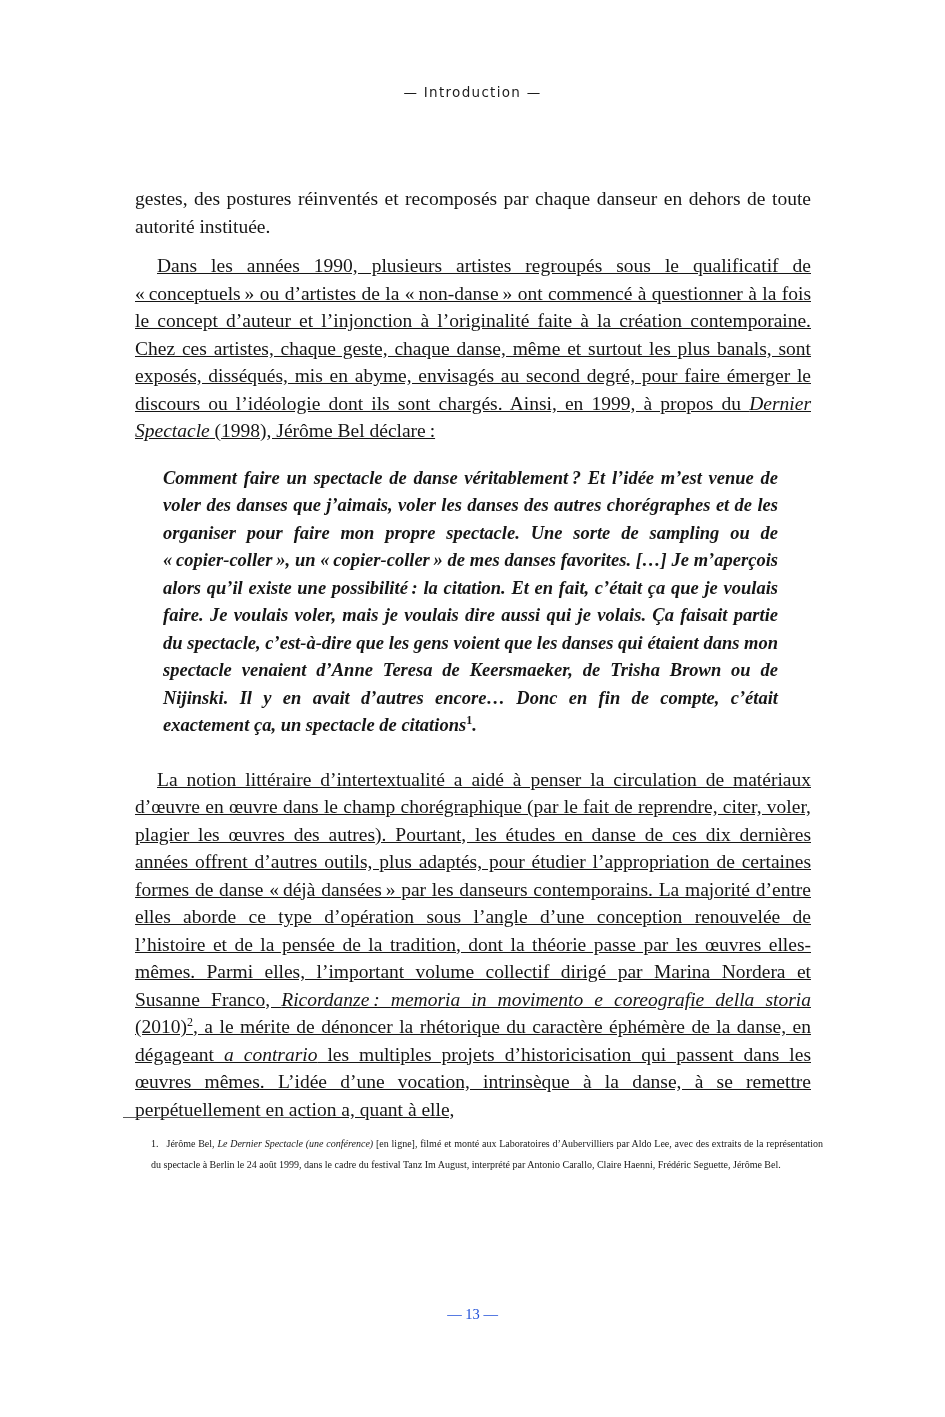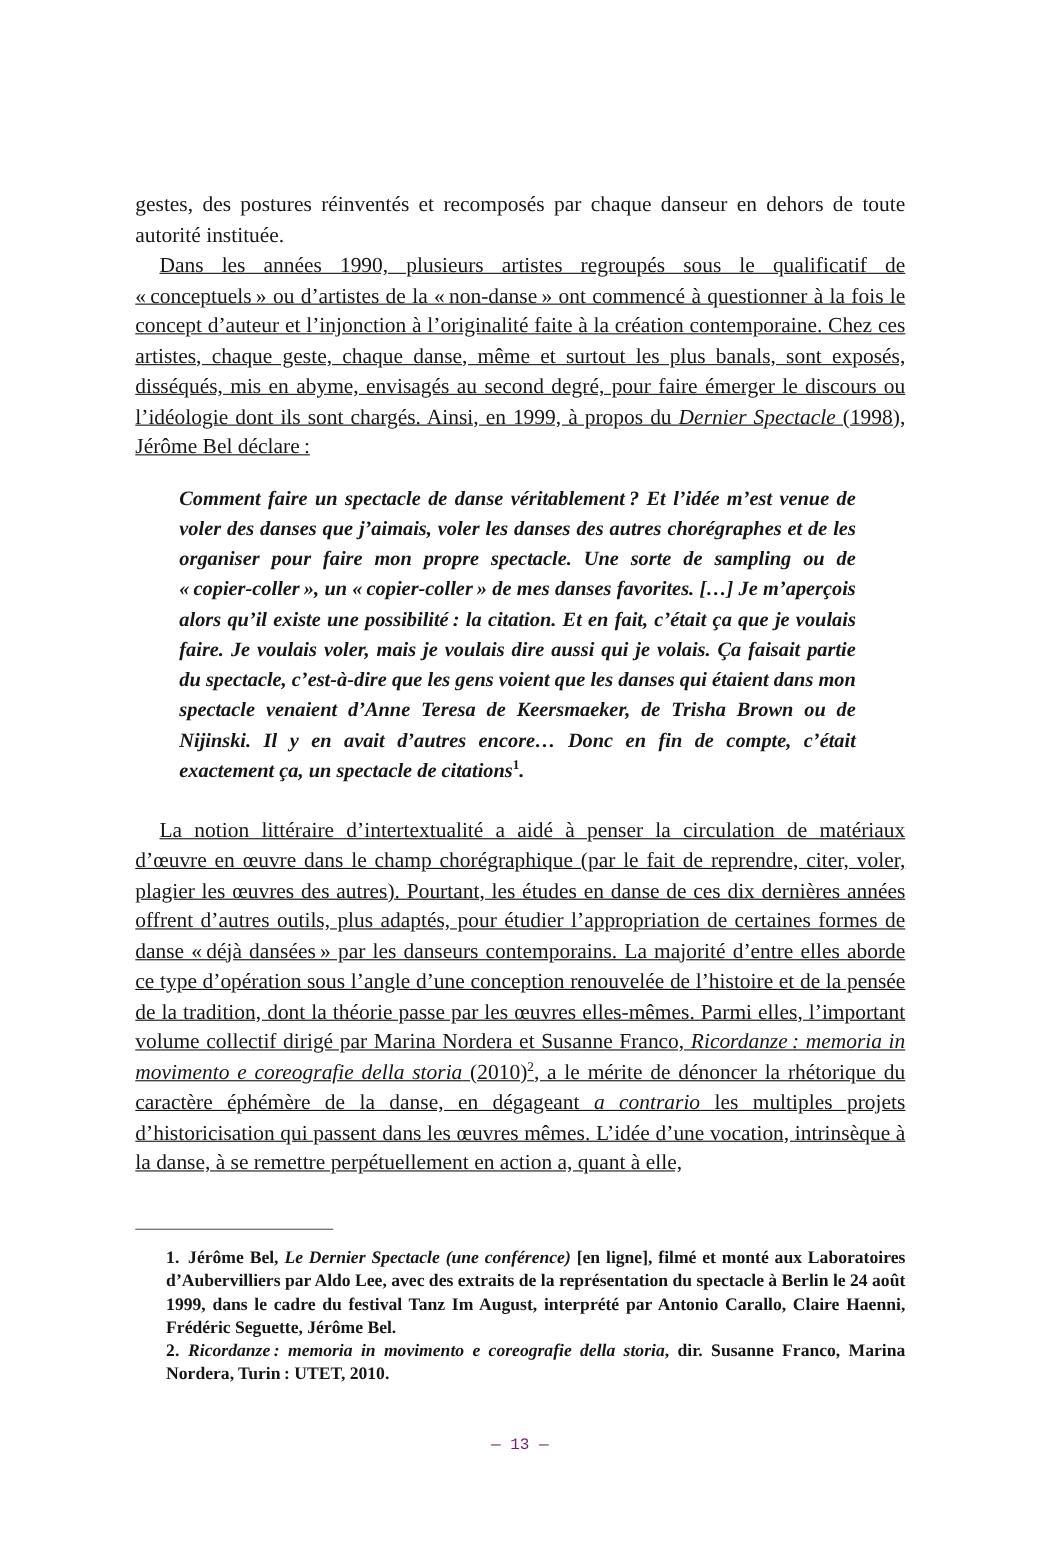--- a/index.html
+++ b/index.html
@@ -24,21 +24,21 @@
   }
   .text-block {
     position: absolute;
     top: 173px; left: 123px; width: 700px;
     font-size: 19.5px;
     line-height: 27.5px;
     text-align: justify;
     hyphens: auto;
     -webkit-hyphens: auto;
   }
-  .body-p { margin: 0; }
+  .body-p { margin: 12px; }
   .body-p.indent { text-indent: 22px; text-decoration: underline; }
   .quote {
     margin: 20px 45px 26px 40px;
     font-style: italic;
     font-size: 18.5px;
     line-height: 27.5px;
     text-align: justify;
     font-weight: bold;
   }
   .it { font-style: italic; }
@@ -54,61 +54,60 @@
   }
   .fn-sep {
     width: 180px; height: 0;
     border-top: 1px solid #5a5a5a;
     margin: 0;
   }
   .fn-list { margin-top: 15px; }
   .fn {
     margin: 0;
     padding-left: 28px;
-    font-size: 16px;
+    font-size: 10px;
     line-height: 21.3px;
     text-align: justify;
     hyphens: auto;
-    font-weight: bold;
     -webkit-hyphens: auto;
   }
   .fn-num { margin-right: 8px; }
   .page-number {
     position: absolute;
     top: 1306px; left: 0; width: 100%;
     text-align: center;
-    font-family: Liberation Mono, monospace;
+    font-family: Liberation Serif, serif;
     font-size: 14.5px;
-    color: #701a75;
+    color: #1d4ed8;
   }
 </style>
 </head>
 <body>
 
 <div class="page">
 
+  <div class="running-head">— Introduction —</div>
 
   <main class="text-block">
 
     <p class="body-p">gestes, des postures réinventés et recomposés par chaque danseur en dehors de toute autorité instituée.</p>
 
     <p class="body-p indent"><span>Dans les années 1990, plusieurs artistes regroupés sous le qualificatif de « conceptuels » ou d’artistes de la « non-danse » ont commencé à questionner à la fois le concept d’auteur et l’injonction à l’originalité faite à la création contemporaine. Chez ces artistes, chaque geste, chaque danse, même et surtout les plus banals, sont exposés, disséqués, mis en abyme, envisagés au second degré, pour faire émerger le discours ou l’idéologie dont ils sont chargés. Ainsi, en 1999, à propos du </span><span class="it">Dernier Spectacle</span><span> (1998), Jérôme Bel déclare :</span></p>
 
     <blockquote class="quote"><span>Comment faire un spectacle de danse véritablement ? Et l’idée m’est venue de voler des danses que j’aimais, voler les danses des autres chorégraphes et de les organiser pour faire mon propre spectacle. Une sorte de sampling ou de « copier-coller », un « copier-coller » de mes danses favorites. […] Je m’aperçois alors qu’il existe une possibilité : la citation. Et en fait, c’était ça que je voulais faire. Je voulais voler, mais je voulais dire aussi qui je volais. Ça faisait partie du spectacle, c’est-à-dire que les gens voient que les danses qui étaient dans mon spectacle venaient d’Anne Teresa de Keersmaeker, de Trisha Brown ou de Nijinski. Il y en avait d’autres encore… Donc en fin de compte, c’était exactement ça, un spectacle de citations</span><sup class="fn-ref">1</sup><span>.</span></blockquote>
 
     <p class="body-p indent"><span>La notion littéraire d’intertextualité a aidé à penser la circulation de matériaux d’œuvre en œuvre dans le champ chorégraphique (par le fait de reprendre, citer, voler, plagier les œuvres des autres). Pourtant, les études en danse de ces dix dernières années offrent d’autres outils, plus adaptés, pour étudier l’appropriation de certaines formes de danse « déjà dansées » par les danseurs contemporains. La majorité d’entre elles aborde ce type d’opération sous l’angle d’une conception renouvelée de l’histoire et de la pensée de la tradition, dont la théorie passe par les œuvres elles-mêmes. Parmi elles, l’important volume collectif dirigé par Marina Nordera et Susanne Franco, </span><span class="it">Ricordanze : memoria in movimento e coreografie della storia</span><span> (2010)</span><sup class="fn-ref">2</sup><span>, a le mérite de dénoncer la rhétorique du caractère éphémère de la danse, en dégageant </span><span class="it">a contrario</span><span> les multiples projets d’historicisation qui passent dans les œuvres mêmes. L’idée d’une vocation, intrinsèque à la danse, à se remettre perpétuellement en action a, quant à elle,</span></p>
 
   </main>
 
   <div class="footnotes">
     <div class="fn-sep"></div>
     <div class="fn-list">
 
       <p class="fn"><span class="fn-num">1.</span><span>Jérôme Bel, </span><span class="it">Le Dernier Spectacle (une conférence)</span><span> [en ligne], filmé et monté aux Laboratoires d’Aubervilliers par Aldo Lee, avec des extraits de la représentation du spectacle à Berlin le 24 août 1999, dans le cadre du festival Tanz Im August, interprété par Antonio Carallo, Claire Haenni, Frédéric Seguette, Jérôme Bel.</span></p>
 
-      <p class="fn"><span class="fn-num">2.</span><span class="it">Ricordanze : memoria in movimento e coreografie della storia</span><span>, dir. Susanne Franco, Marina Nordera, Turin : UTET, 2010.</span></p>
 
     </div>
   </div>
 
   <div class="page-number">— 13 —</div>
 
 </div>
 
 </body></html>

